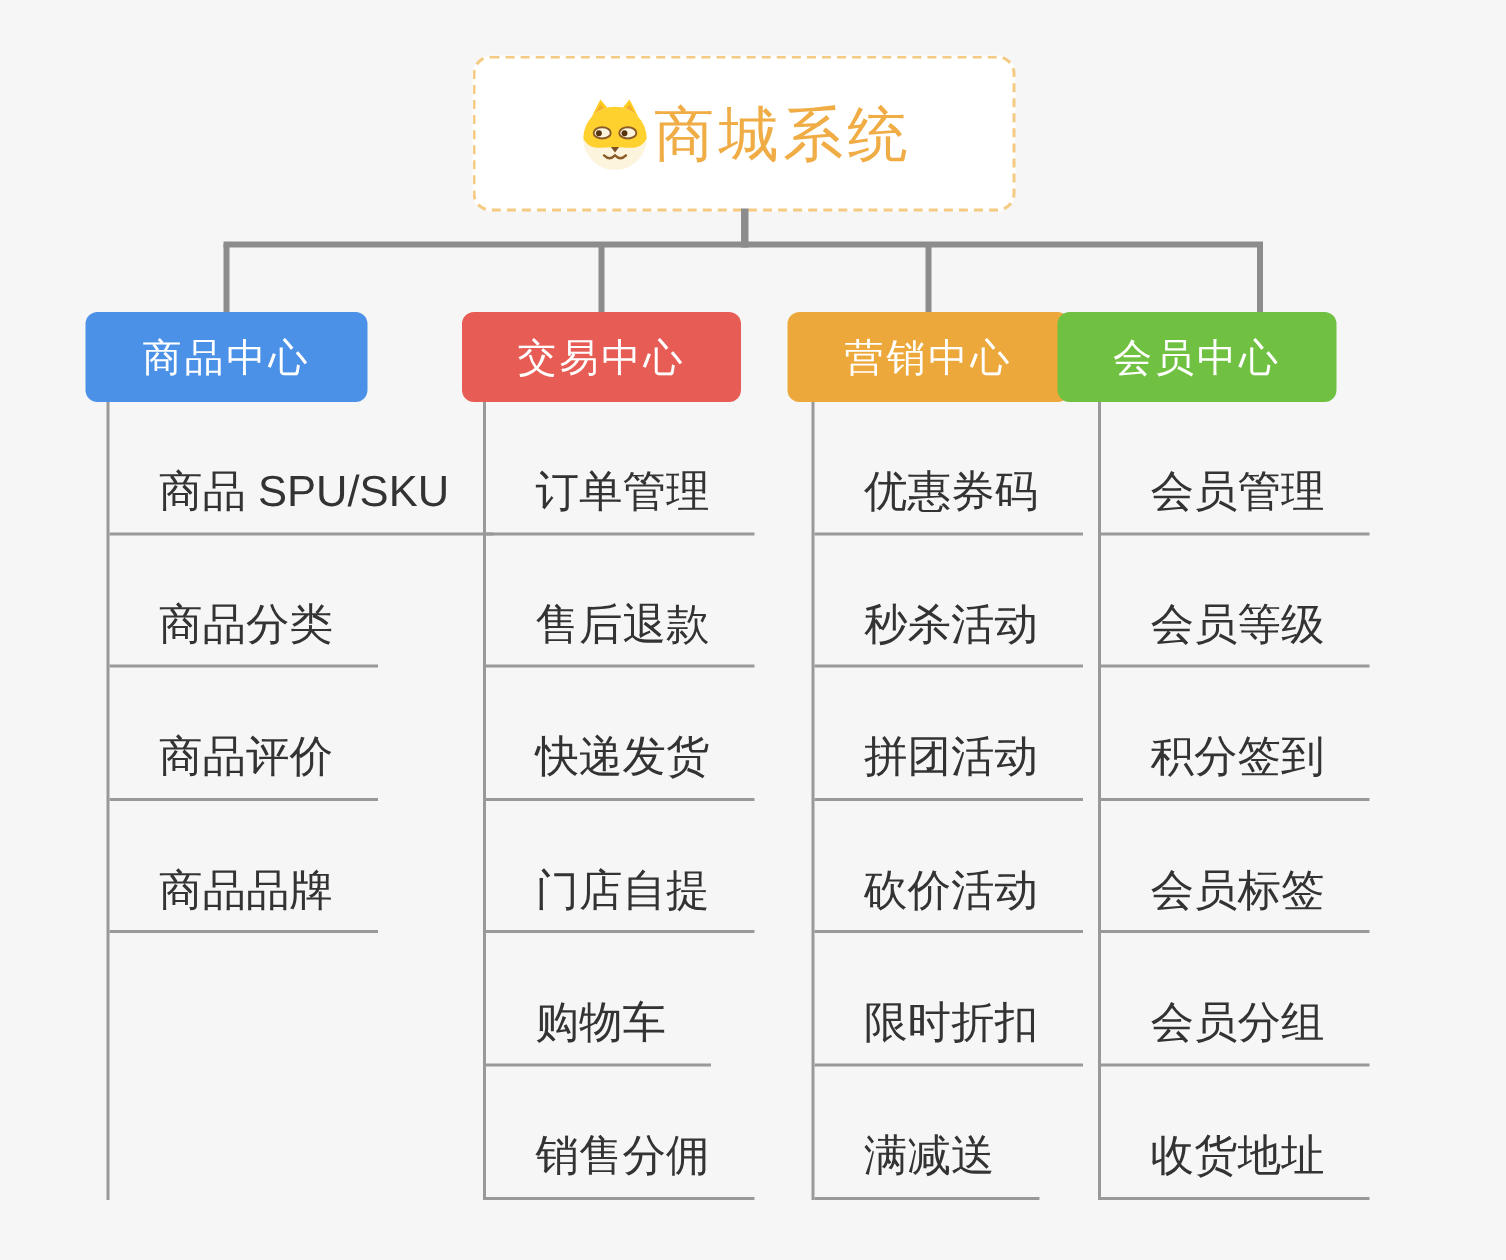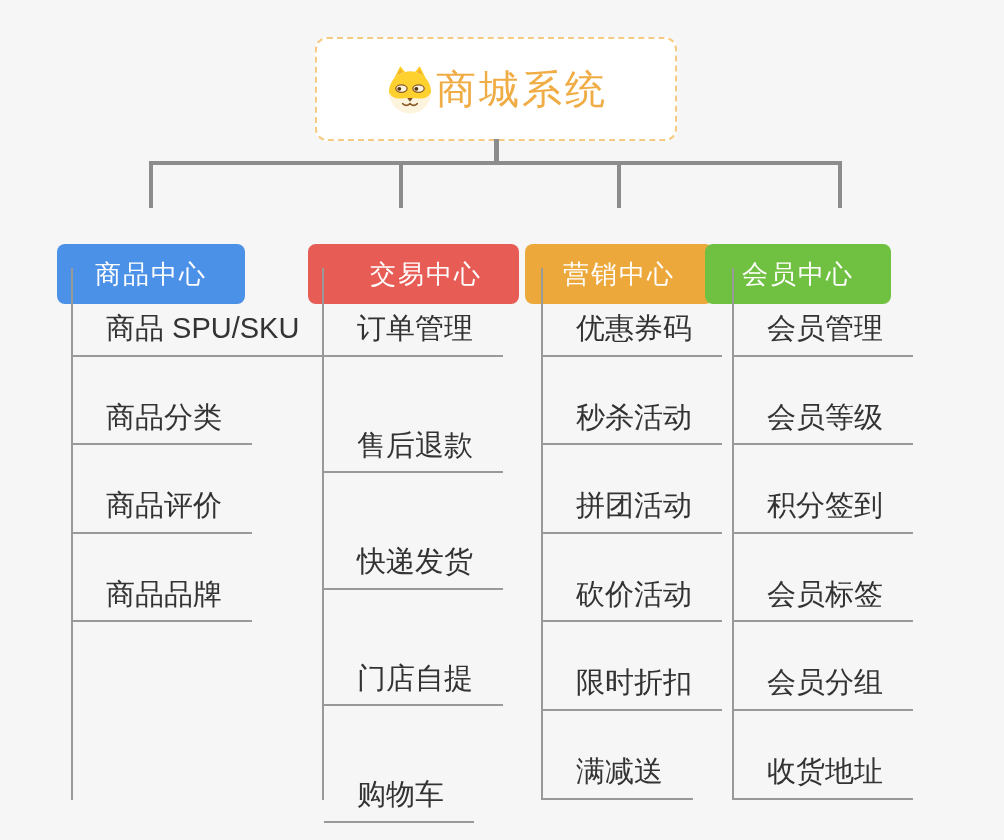--- a/index.html
+++ b/index.html
@@ -28,34 +28,34 @@
   .line{position:absolute;background:#8C8C8C;}
   .root-stem{left:494px;top:139px;width:5px;height:26px;}
   .branch-bar{left:149px;top:161px;width:693px;height:4px;}
   .branch-stem{top:163px;width:4px;height:45px;}
   .stem-1{left:149px;} .stem-2{left:399px;} .stem-3{left:617px;} .stem-4{left:838px;}
 
   
   .branch-node{
     position:absolute;top:208px;height:60px;border-radius:8px;
     display:flex;align-items:center;justify-content:center;
-    color:#FFFFFF;font-size:26px;letter-spacing:2px;white-space:nowrap;margin-top:36px;
+    color:#FFFFFF;font-size:26px;letter-spacing:2px;white-space:nowrap;
   }
   .bn-1{left:57px;width:188px;}
-  .bn-2{left:308px;width:186px;padding-left:25px;}
+  .bn-2{left:308px;width:186px;}
   .bn-3{left:525px;width:188px;text-align:center;}
   .bn-4{left:705px;width:186px;}
 
   
   .leaf-col{
     position:absolute;top:268px;width:240px;height:532px;
     border-left:2px solid #999999;box-sizing:border-box;
     display:grid;grid-auto-rows:88.6px;
   }
-  .lc-1{left:71px;} .lc-2{left:322px;gap:28px;} .lc-3{left:541px;} .lc-4{left:732px;}
+  .lc-1{left:71px;} .lc-2{left:322px;} .lc-3{left:541px;} .lc-4{left:732px;}
   .leaf-row{display:flex;align-items:flex-end;}
   .leaf{
     display:inline-block;
     padding:0 30px 7px 33px;
     border-bottom:2px solid #999999;
     font-size:29px;color:#333333;line-height:1.3;
     white-space:nowrap;
   }
 </style>
 </head>

